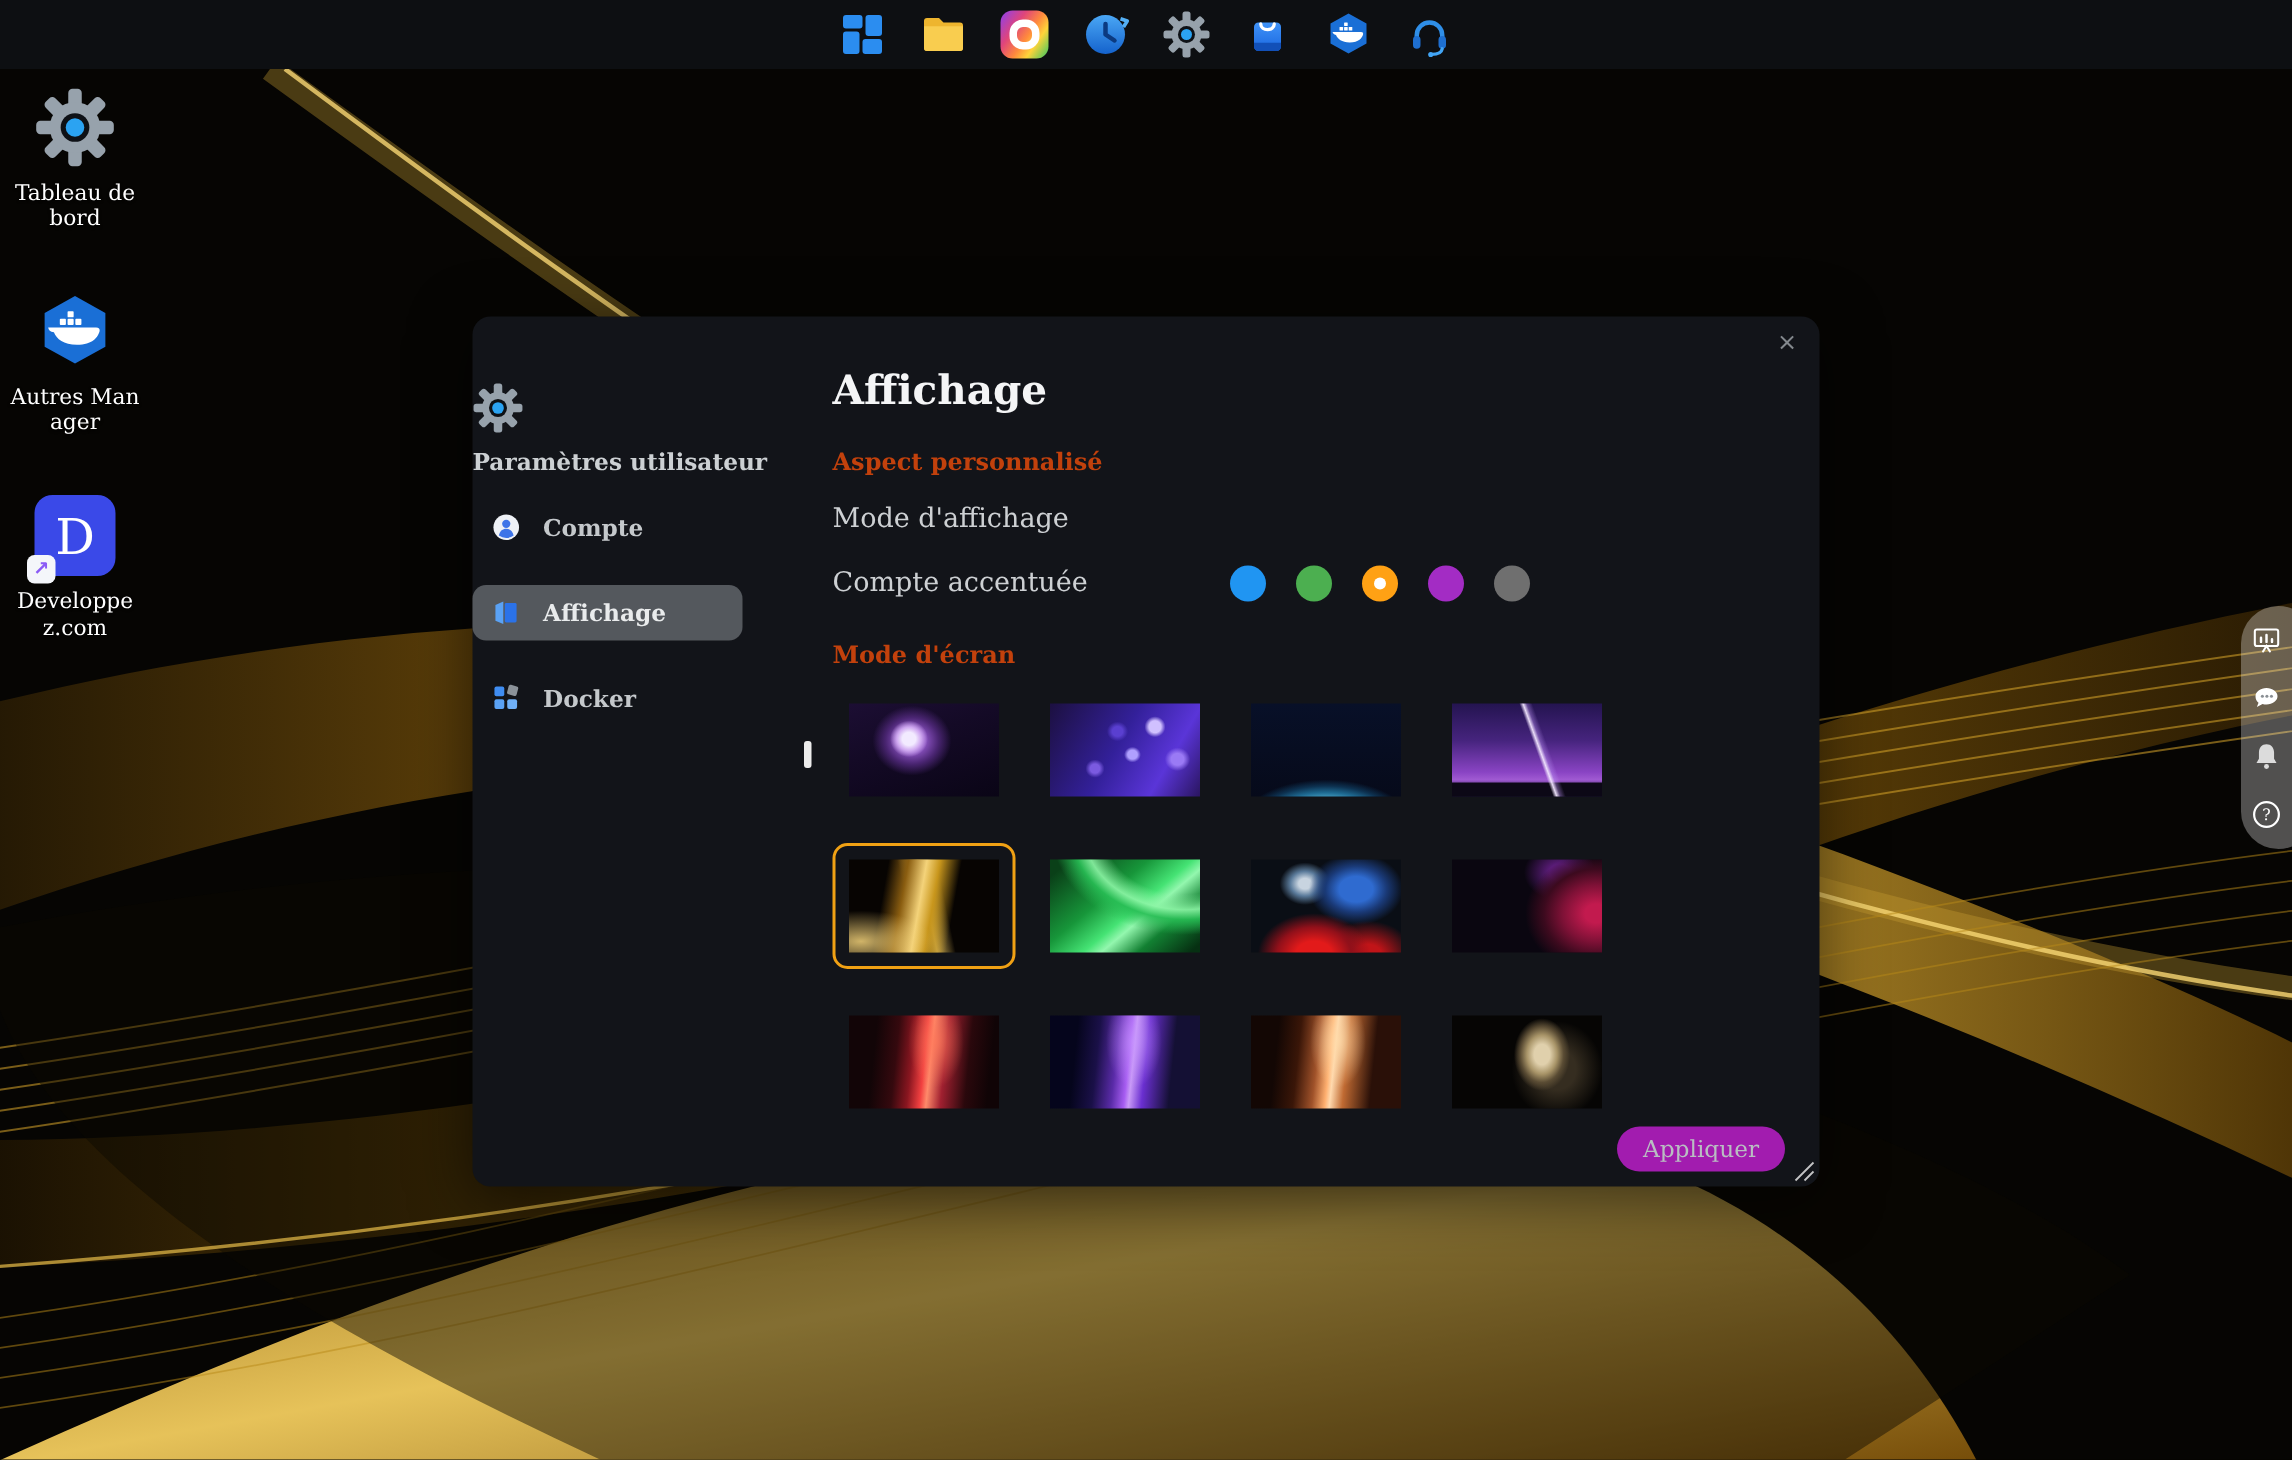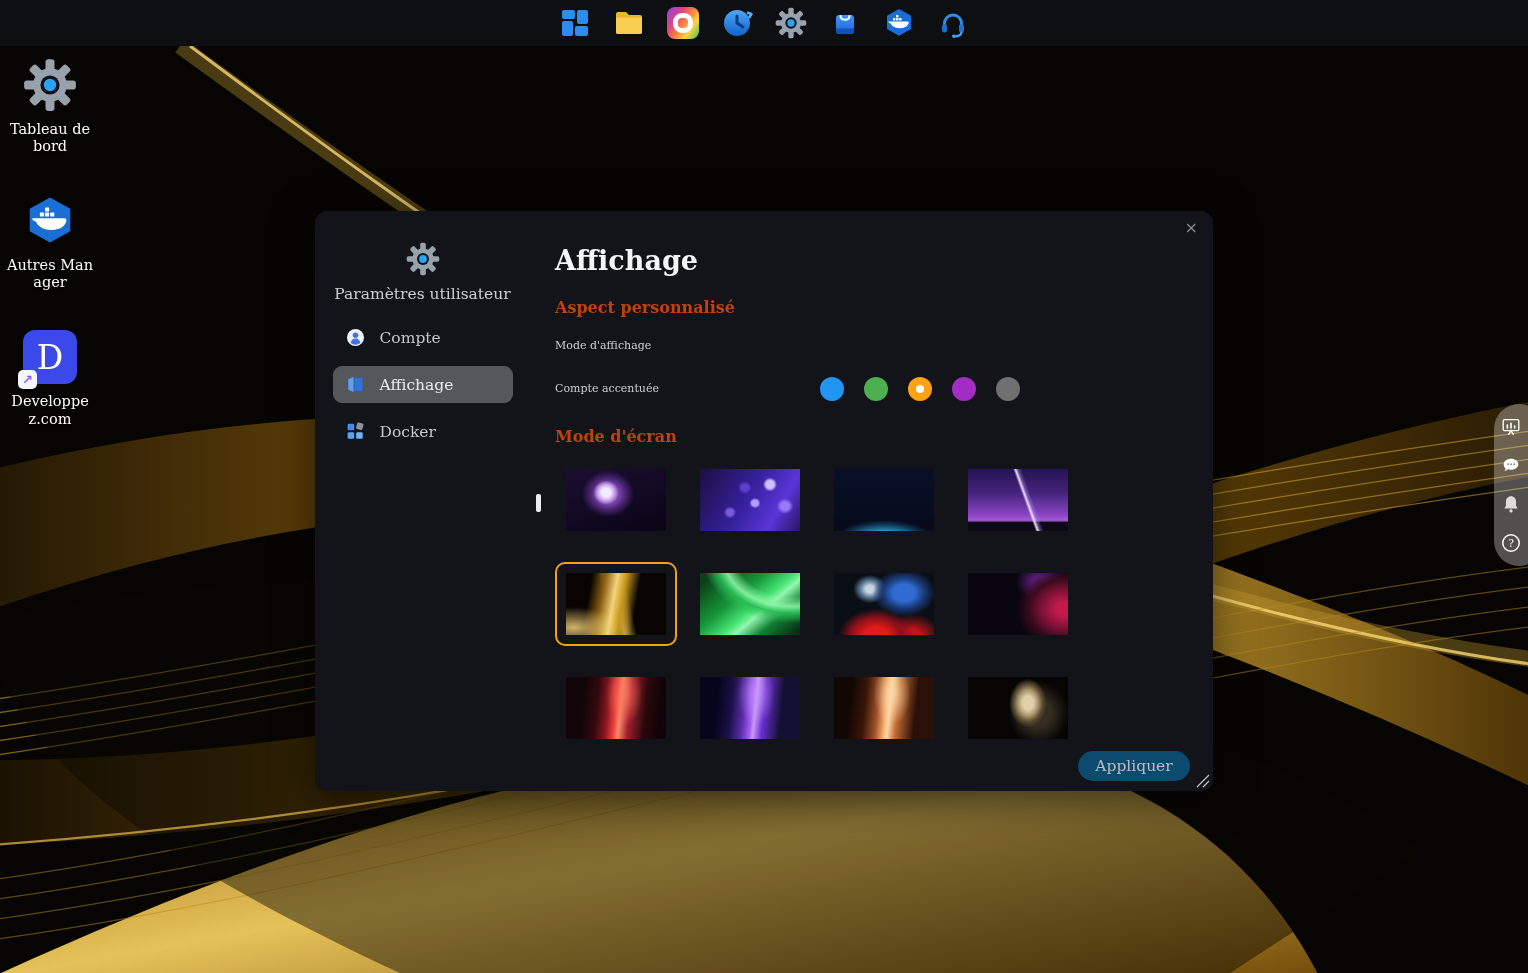--- a/index.html
+++ b/index.html
@@ -43,53 +43,53 @@
     background:#f4f6fa; display:flex; align-items:center; justify-content:center;
     color:#8b5cf6; font-size:13px; font-weight:bold; font-family:"DejaVu Sans",sans-serif;
   }
   
   .window {
     position:absolute; left:315px; top:211px; width:898px; height:580px;
     background:#121419; border-radius:12px; z-index:10; display:flex;
     box-shadow:0 8px 40px rgba(0,0,0,.55);
   }
   .win-close { position:absolute; top:9px; right:15px; color:#84898e; font-size:16px; line-height:1; cursor:pointer; font-family:"DejaVu Sans",sans-serif; }
-  .sidebar { width:215px; padding-top:31px; display:flex; flex-direction:column; align-items:center; flex:none; }
+  .sidebar { width:215px; padding-top:44px; display:flex; flex-direction:column; align-items:flex-start; flex:none;font-weight:bold; }
   .sb-gear { width:34px; height:34px; }
   .sb-title { margin-top:9px; font-size:15.5px; color:#ccd0d3; }
-  .sb-items { margin-top:16px; width:180px; display:flex; flex-direction:column; gap:10px; }
+  .sb-items { margin-top:16px; width:180px; display:flex; flex-direction:column; gap:20px; }
   .sb-item {
     height:37px; border-radius:9px; display:flex; align-items:center; gap:14px;
     padding:0 12px; color:#c4c8cb; font-size:15.5px; cursor:pointer;
   }
   .sb-item.selected { background:#54585d; color:#e9ebec; }
   .sb-item svg { width:21px; height:21px; flex:none; }
   .content { flex:1; position:relative; padding:34px 24px 0 25px; }
   .page-title { font-size:27px; font-weight:bold; color:#f4f5f6; }
   .section-h { margin-top:22px; font-size:16px; font-weight:bold; color:#c2410c; }
   .row { display:flex; align-items:center; margin-top:14px; min-height:29px; }
-  .row .lbl { width:265px; font-size:11px; color:#cdd0d3; flex:none; }
+  .row .lbl { width:265px; font-size:18px; color:#cdd0d3; flex:none; }
   .select {
     width:344px; height:29px; border:1px solid #4b5055; border-radius:6px;
     display:flex; align-items:center; justify-content:space-between;
     padding:0 10px 0 12px; color:#d9dbdd; font-size:15.5px; cursor:pointer; background:transparent;
   }
   .swatches { display:flex; gap:20px; align-items:center; }
   .swatch { width:24px; height:24px; border-radius:50%; position:relative; cursor:pointer; }
   .swatch.sel::after { content:""; position:absolute; left:8px; top:8px; width:8px; height:8px; background:#fff; border-radius:50%; }
   .wall-h { margin-top:24px; }
   .grid {
     margin-top:12px; display:grid; grid-template-columns:repeat(4,122px);
     grid-auto-rows:84px; column-gap:12px; row-gap:20px;
   }
   .wrap { width:122px; height:84px; padding:9px; border:2px solid transparent; border-radius:10px; cursor:pointer; }
   .wp { width:100px; height:62px; }
   .apply-btn {
     position:absolute; right:23px; bottom:10px; width:112px; height:30px; border-radius:15px;
-    background:#0c4a6e; color:#b9bec2; font-size:15.5px;
+    background:#a21caf; color:#b9bec2; font-size:15.5px;
     display:flex; align-items:center; justify-content:center; cursor:pointer;
   }
   .resize-handle { position:absolute; right:3px; bottom:3px; width:16px; height:16px; cursor:nwse-resize; }
   .scroll-thumb { position:absolute; left:221px; top:283px; width:5px; height:18px; background:#ececec; border-radius:2px; cursor:grab; }
   
   .right-toolbar {
     position:absolute; right:-16px; top:404px; width:50px; height:162px;
     background:rgba(255,255,255,.3); border-radius:25px; z-index:4;
     display:flex; flex-direction:column; align-items:flex-start; justify-content:space-between;
     padding:12px 0 12px 6px;

